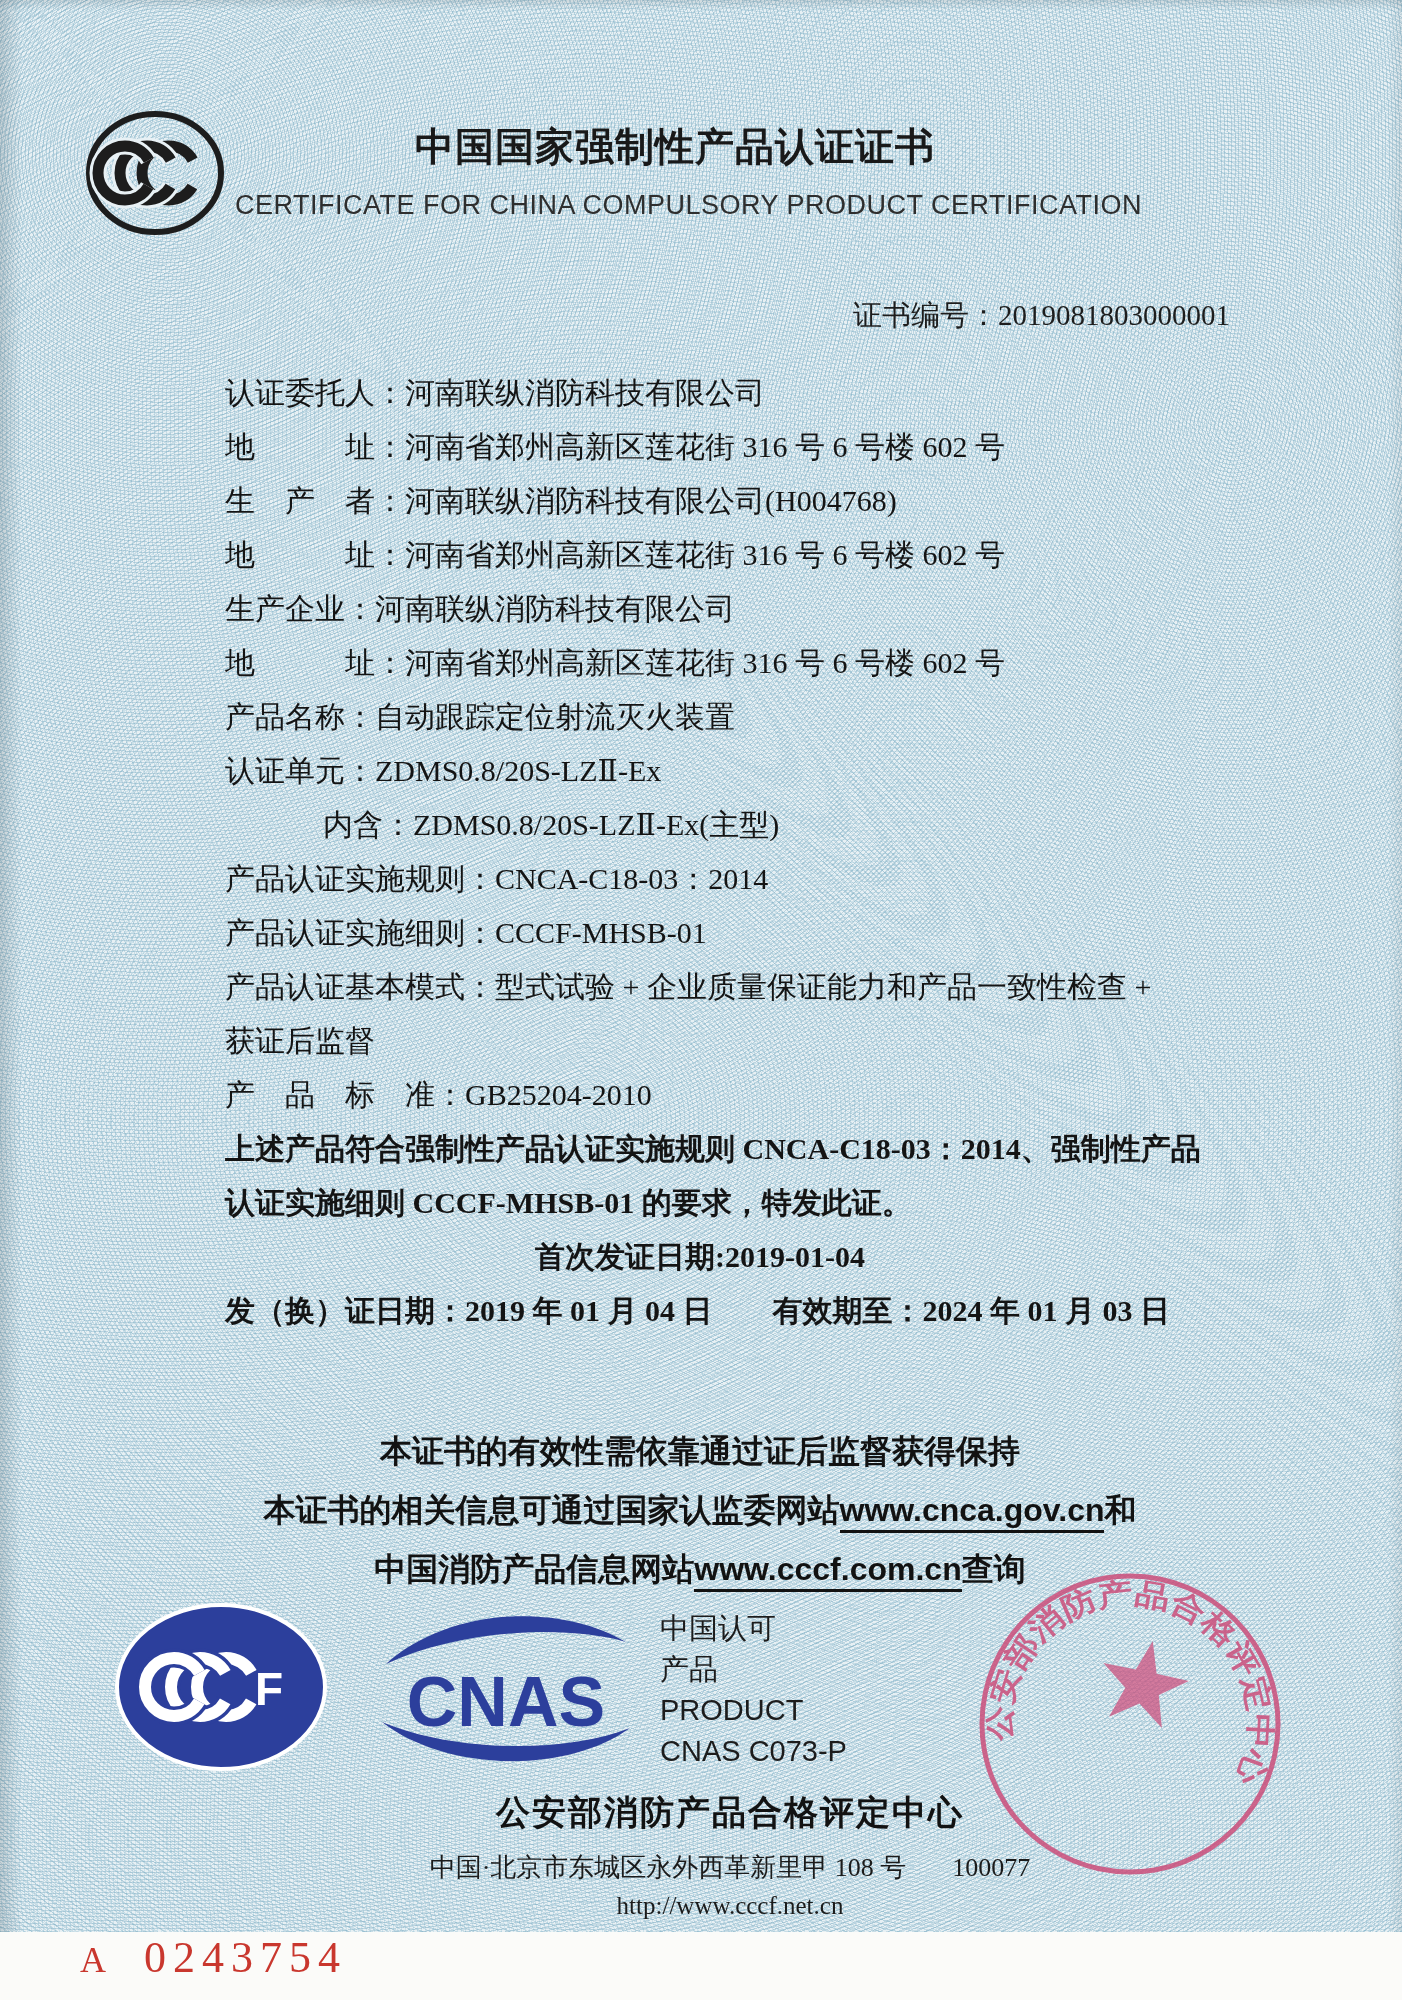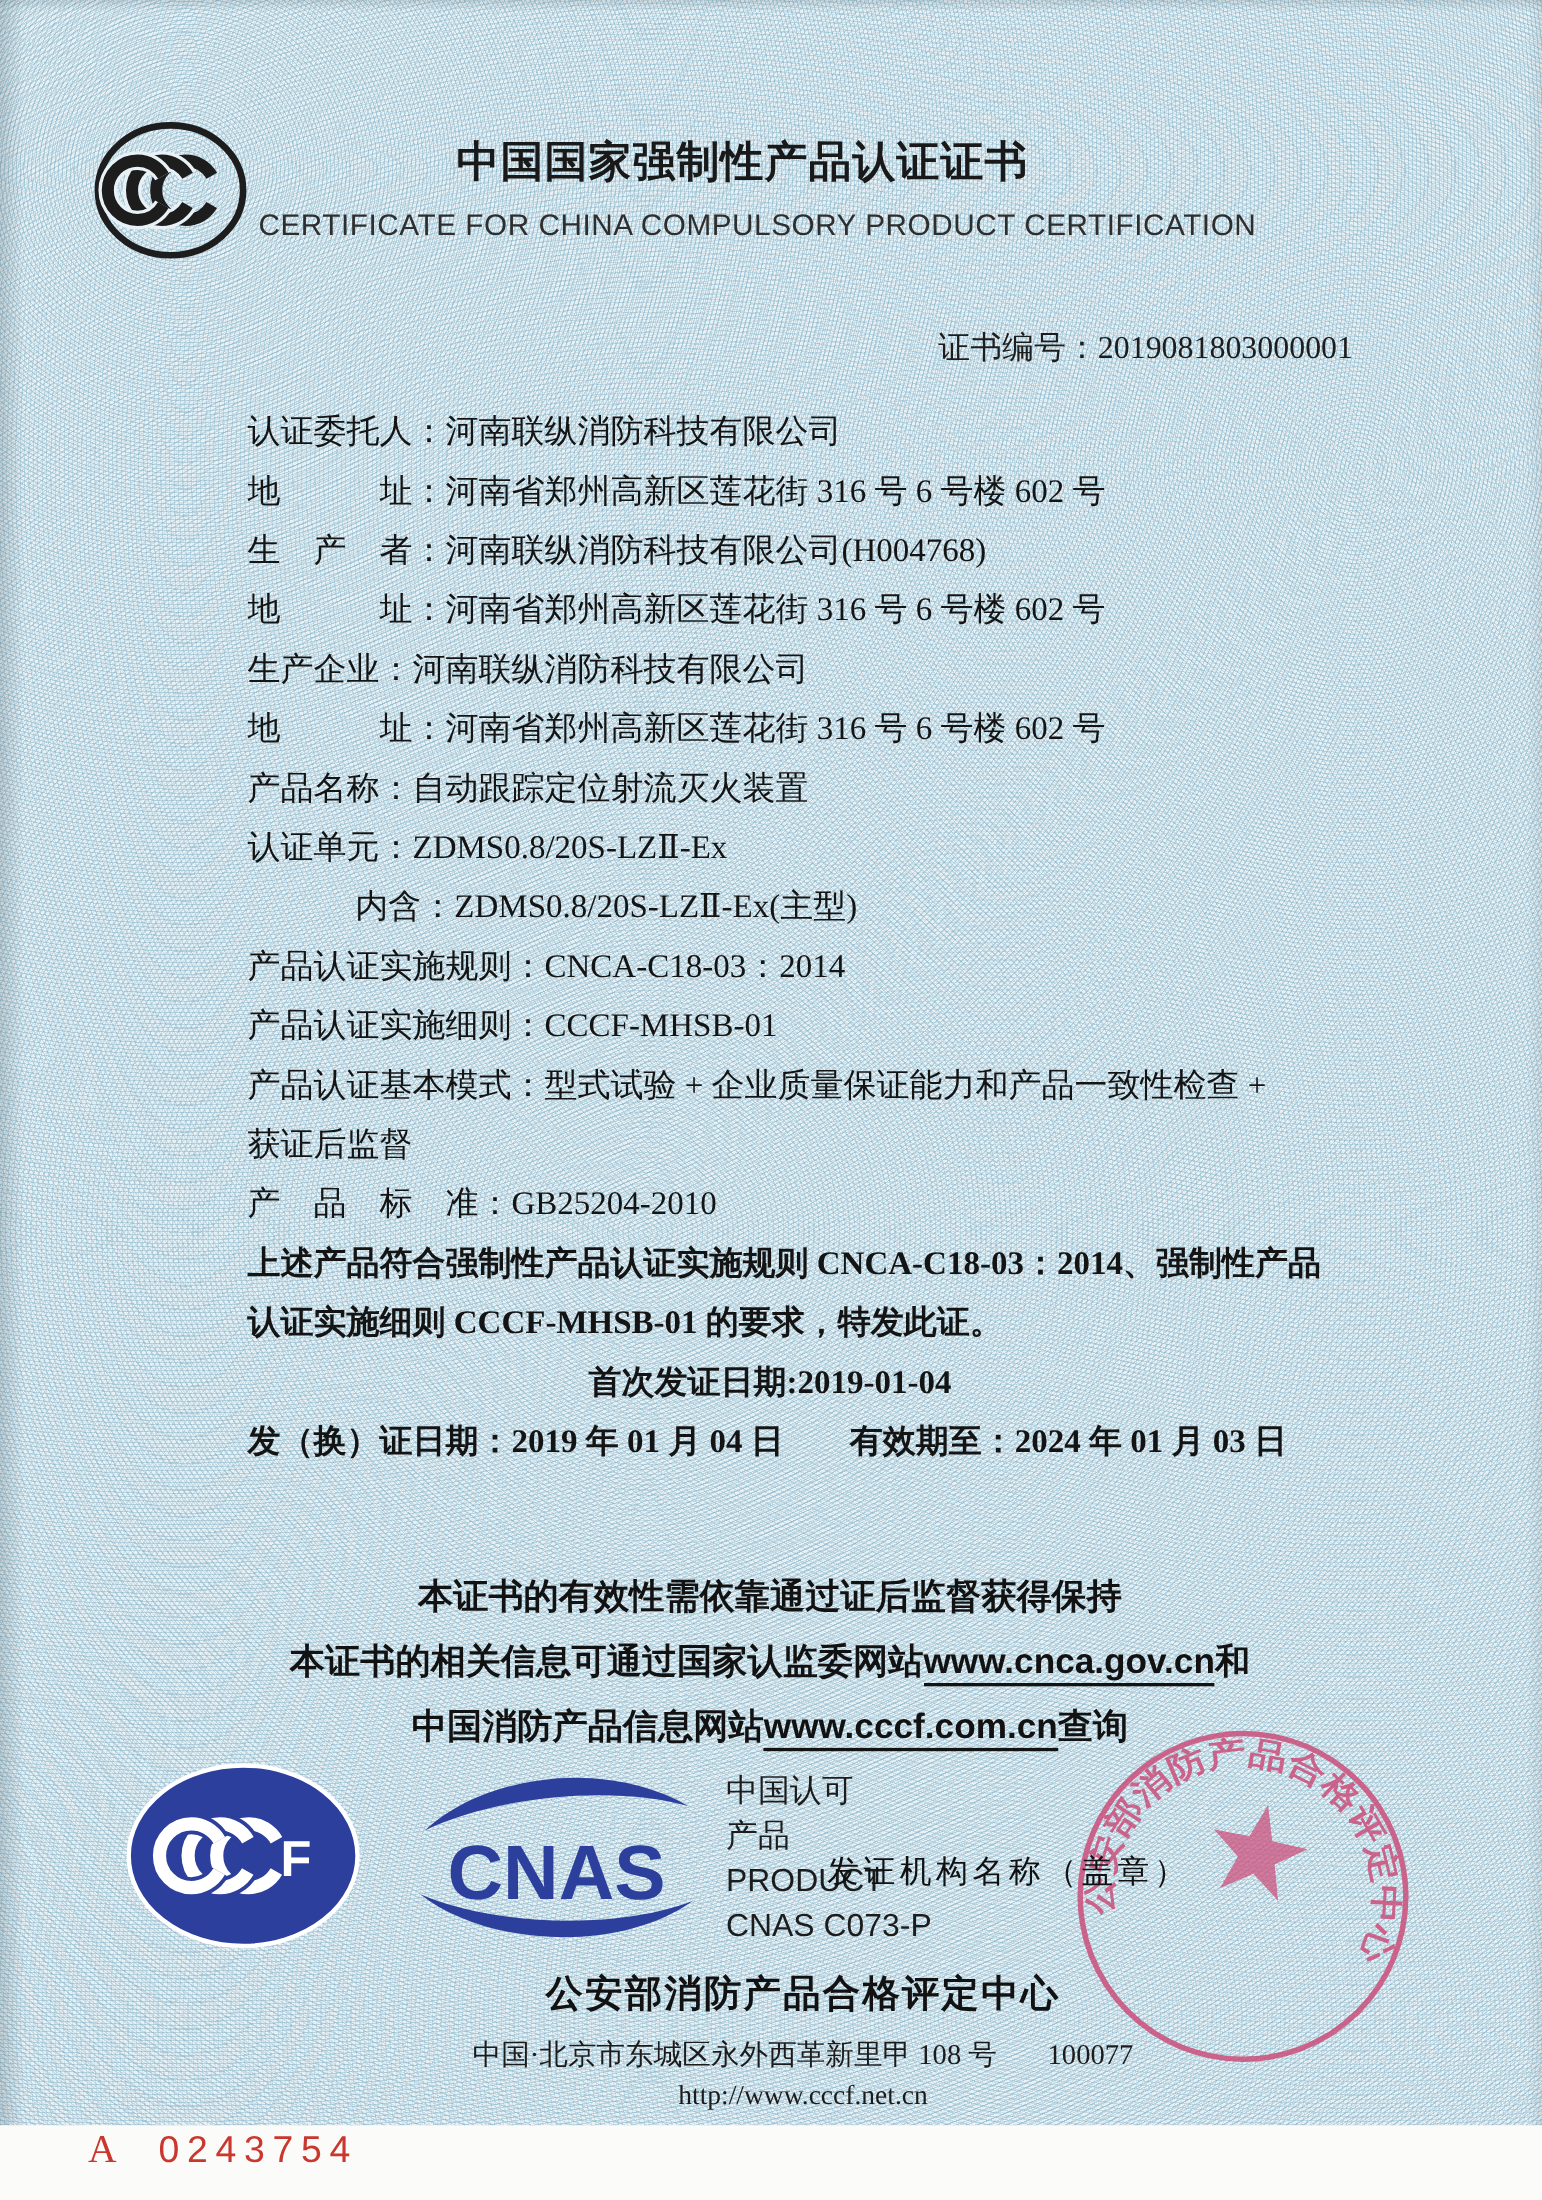--- a/index.html
+++ b/index.html
@@ -41,21 +41,21 @@
   .stamp-label{left:752px;top:1682px;font-size:29px;letter-spacing:4px;color:#111;z-index:3;}
   .stamp{left:958px;top:1552px;width:345px;height:345px;z-index:2;opacity:.85;}
   .issuer-name{left:60px;top:1790px;width:1340px;text-align:center;
                font-family:"Liberation Sans","DejaVu Sans",sans-serif;
                font-size:34px;font-weight:700;color:#121212;letter-spacing:2px;}
   .issuer-addr{left:60px;top:1850px;width:1340px;text-align:center;font-size:26px;color:#1b1b1b;}
   .issuer-addr .pc{margin-left:46px;}
   .issuer-url{left:60px;top:1892px;width:1340px;text-align:center;font-size:25px;color:#1b1b1b;}
   .serial{left:80px;top:1932px;font-size:36px;color:#c9372e;letter-spacing:4px;
           font-family:"Liberation Serif","DejaVu Serif",serif;}
-  .serial .num{margin-left:34px;letter-spacing:7px;font-family:Liberation Sans, sans-serif;font-size:34px;}
+  .serial .num{margin-left:34px;letter-spacing:7px;font-family:Liberation Serif, serif;font-size:44px;}
 </style>
 </head>
 <body>
 
 <div class="cert">
 
   <svg class="abs ccc-logo" viewBox="0 0 150 134">
     <ellipse cx="75" cy="67" rx="66" ry="59" fill="none" stroke="#1d1d1d" stroke-width="6"></ellipse>
     <g fill="none">
       <circle cx="89" cy="67" r="27" stroke="#1d1d1d" stroke-width="11" stroke-dasharray="0 14 141.6 14"></circle>
@@ -118,21 +118,20 @@
     <text x="138" y="124" text-anchor="middle" font-family="Liberation Sans,sans-serif" font-size="70" font-weight="800" fill="#2c3f9c">CNAS</text>
   </svg>
 
   <div class="abs cnas-text">
     <div>中国认可</div>
     <div>产品</div>
     <div>PRODUCT</div>
     <div>CNAS C073-P</div>
   </div>
 
-  <div class="abs stamp-label">发证机构名称（盖章）</div>
 
   <svg class="abs stamp" viewBox="0 0 345 345">
     <g transform="rotate(12 172 172)">
       <circle cx="172" cy="172" r="148" fill="none" stroke="#cb4e7b" stroke-width="5"></circle>
       <polygon points="177,86 166.4,117.4 133.3,117.8 159.9,137.6 150,169.2 177,150 204,169.2 194.1,137.6 220.7,117.8 187.6,117.4" fill="#cb4e7b" opacity=".85"></polygon>
       <path id="sealArc" d="M59.2,213 A120,120 0 1 1 284.8,213" fill="none"></path>
       <text font-size="30" font-weight="700" fill="#cb4e7b">
         <textPath href="#sealArc" textLength="452" lengthAdjust="spacingAndGlyphs">公安部消防产品合格评定中心</textPath>
       </text>
     </g>

